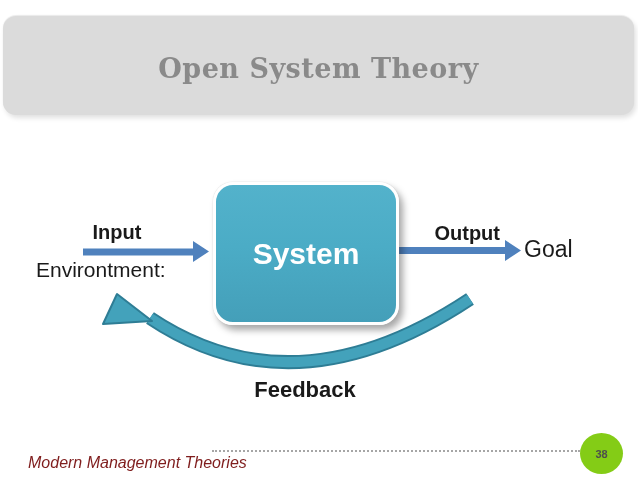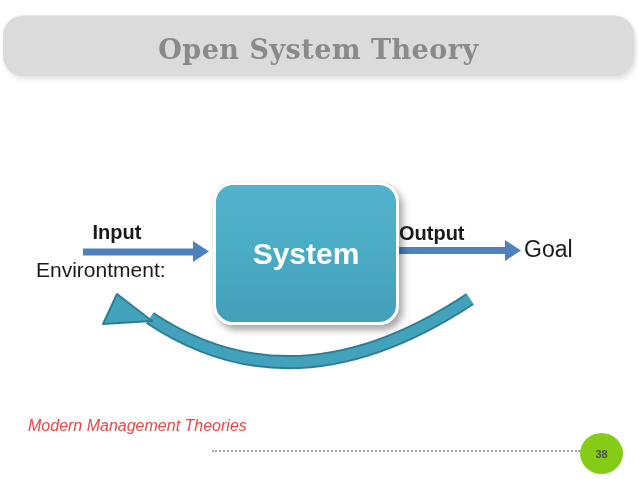--- a/index.html
+++ b/index.html
@@ -5,22 +5,22 @@
   html,body{margin:0;padding:0;background:#fff;}
   .slide{
     position:relative;
     width:638px;height:479px;
     background:#ffffff;
     overflow:hidden;
     font-family:"Liberation Sans",sans-serif;
   }
   
   .banner{
-    position:absolute;left:3px;top:16px;width:631px;height:60px;
-    background:#DBDBDB;border-radius:20px;
+    position:absolute;left:3px;top:16px;width:631px;height:99px;
+    background:#DBDBDB;border-radius:13px;
     box-shadow:0 -1px 1px rgba(0,0,0,0.08), 2px 3px 5px rgba(0,0,0,0.12);
     display:flex;align-items:center;justify-content:center;
   }
   .banner .title{
     font-family:"DejaVu Serif",serif;
     font-weight:700;font-size:27px;color:#8A8A8A;
     padding-top:6px;letter-spacing:0.5px;
   }
   
   .system-box{
@@ -30,29 +30,29 @@
     box-shadow:0 0 1px #b5b5b5, 4px 5px 7px rgba(0,0,0,0.35);
     display:flex;align-items:center;justify-content:center;
   }
   .system-box .system-label{
     color:#ffffff;font-weight:700;font-size:30px;
   }
   
   .lbl{position:absolute;color:#1A1A1A;white-space:nowrap;}
   .input-label{left:62px;top:221px;width:110px;text-align:center;font-weight:700;font-size:20px;}
   .environment-label{left:36px;top:258px;font-size:21px;font-weight:400;}
-  .output-label{left:399px;top:222px;width:92px;text-align:left;font-weight:700;font-size:20px;}
+  .output-label{left:408px;top:222px;width:92px;text-align:right;font-weight:700;font-size:20px;}
   .goal-label{left:524px;top:236px;font-size:23px;font-weight:400;}
   .feedback-label{left:230px;top:377px;width:150px;text-align:center;font-weight:700;font-size:22px;}
   
   .arrows{position:absolute;left:0;top:0;width:638px;height:479px;}
   
   .footer-title{
-    position:absolute;left:28px;top:417px;
-    font-style:italic;font-size:16px;color:#ef4444;
+    position:absolute;left:28px;top:454px;
+    font-style:italic;font-size:16px;color:#7f1d1d;
   }
   .footer-dots{
     position:absolute;left:212px;top:450px;width:368px;height:0;
     border-top:2px dotted #A6A6A6;
   }
   .page-circle{
     position:absolute;left:580px;top:433px;width:43px;height:41px;
     background:#84cc16;border-radius:50%;
     display:flex;align-items:center;justify-content:center;
   }
@@ -80,20 +80,21 @@
   </svg>
 
   <div class="system-box">
     <div class="system-label">System</div>
   </div>
 
   <div class="lbl input-label">Input</div>
   <div class="lbl environment-label">Environtment:</div>
   <div class="lbl output-label">Output</div>
   <div class="lbl goal-label">Goal</div>
+  <div class="lbl feedback-label">Feedback</div>
 
   <div class="footer-title">Modern Management Theories</div>
   <div class="footer-dots"></div>
   <div class="page-circle">
     <span class="page-number">38</span>
   </div>
 
 </div>
 
 </body></html>

